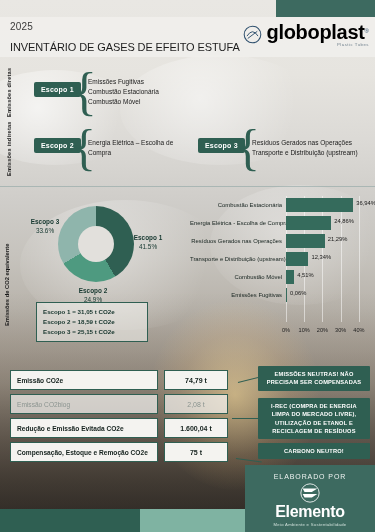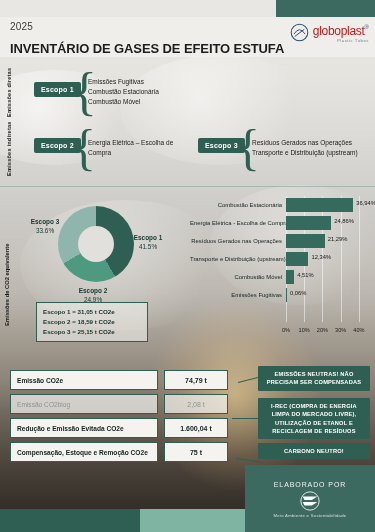--- a/index.html
+++ b/index.html
@@ -45,31 +45,31 @@
     width: 99px; height: 17px;
     background: #3d6a60;
   }
   .header {
     position: absolute; top: 17px; left: 0; right: 0; height: 40px;
     background: rgba(240,239,236,0.92);
     padding: 4px 8px 0 10px;
   }
   .hdr-year { font-size: 10px; color: #3b3b3b; letter-spacing: .2px; }
   .hdr-title {
-    font-size: 13px; font-weight: bold; color: #1d1d1d;
+    font-size: 11px; font-weight: normal; color: #1d1d1d;
     letter-spacing: -.1px; margin-top: 9px;
   }
   .logo-wrap {
     position: absolute; right: 6px; top: 5px;
     display: flex; align-items: center; gap: 4px;
   }
   .logo-mark { width: 19px; height: 19px; flex: 0 0 auto; }
   .logo-txt { line-height: 1; }
   .logo-name {
-    font-size: 12px; font-weight: normal; color: #b91c1c; letter-spacing: -.3px;
+    font-size: 20px; font-weight: bold; color: #000000; letter-spacing: -.3px;
   }
   .logo-sup { font-size: 6px; color: #2e4f6d; vertical-align: super; }
   .logo-tag {
     font-size: 4.3px; color: #6f7f8c; letter-spacing: .5px;
     text-align: right; margin-top: 1px;
   }
 
   
   .scopes { position: absolute; top: 58px; left: 0; right: 0; height: 120px; }
   .vlabel {
@@ -396,16 +396,17 @@
   <div class="footer-left"></div>
   <div class="footer-mid"></div>
 
   <div class="elemento">
     <div class="elab">ELABORADO POR</div>
     <svg class="e-mark" viewBox="0 0 24 24">
       <path d="M4 7 h16 l-6 4 h-8 z" fill="#ffffff"></path>
       <path d="M4 13 h16 l-6 4 h-8 z" fill="#ffffff"></path>
       <circle cx="12" cy="12" r="10" fill="none" stroke="#ffffff" stroke-width="0.9"></circle>
     </svg>
+    <div class="e-name">Elemento</div>
     <div class="e-tag">Meio Ambiente e Sustentabilidade</div>
   </div>
 
 </div>
 
 </body></html>

